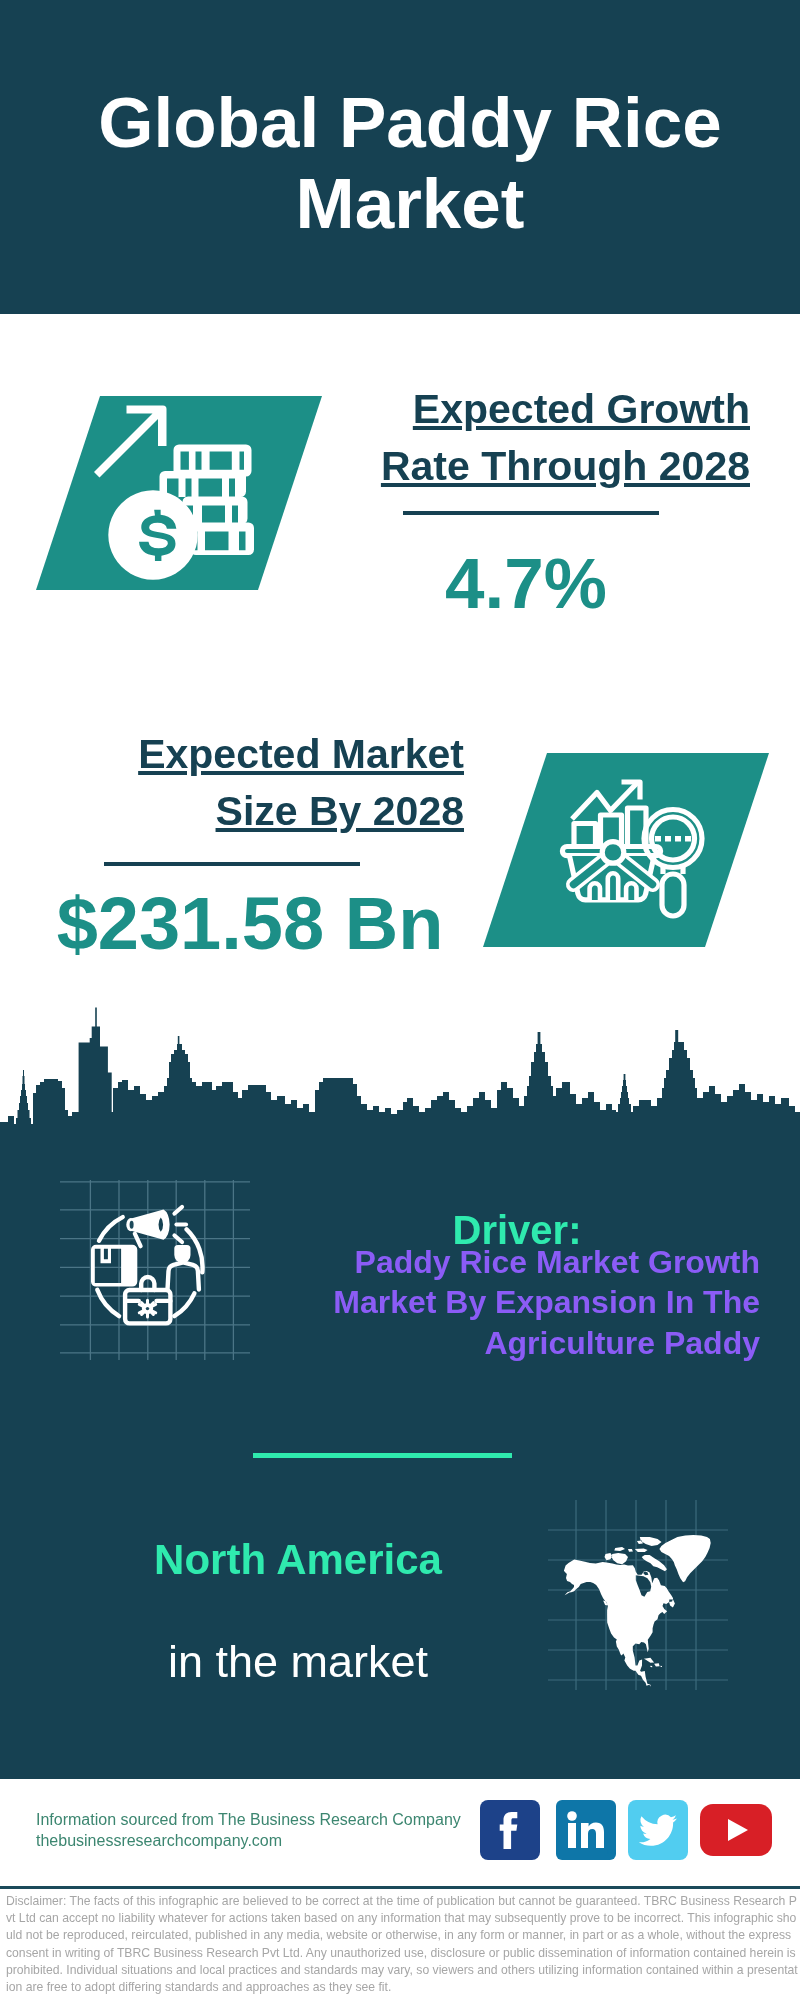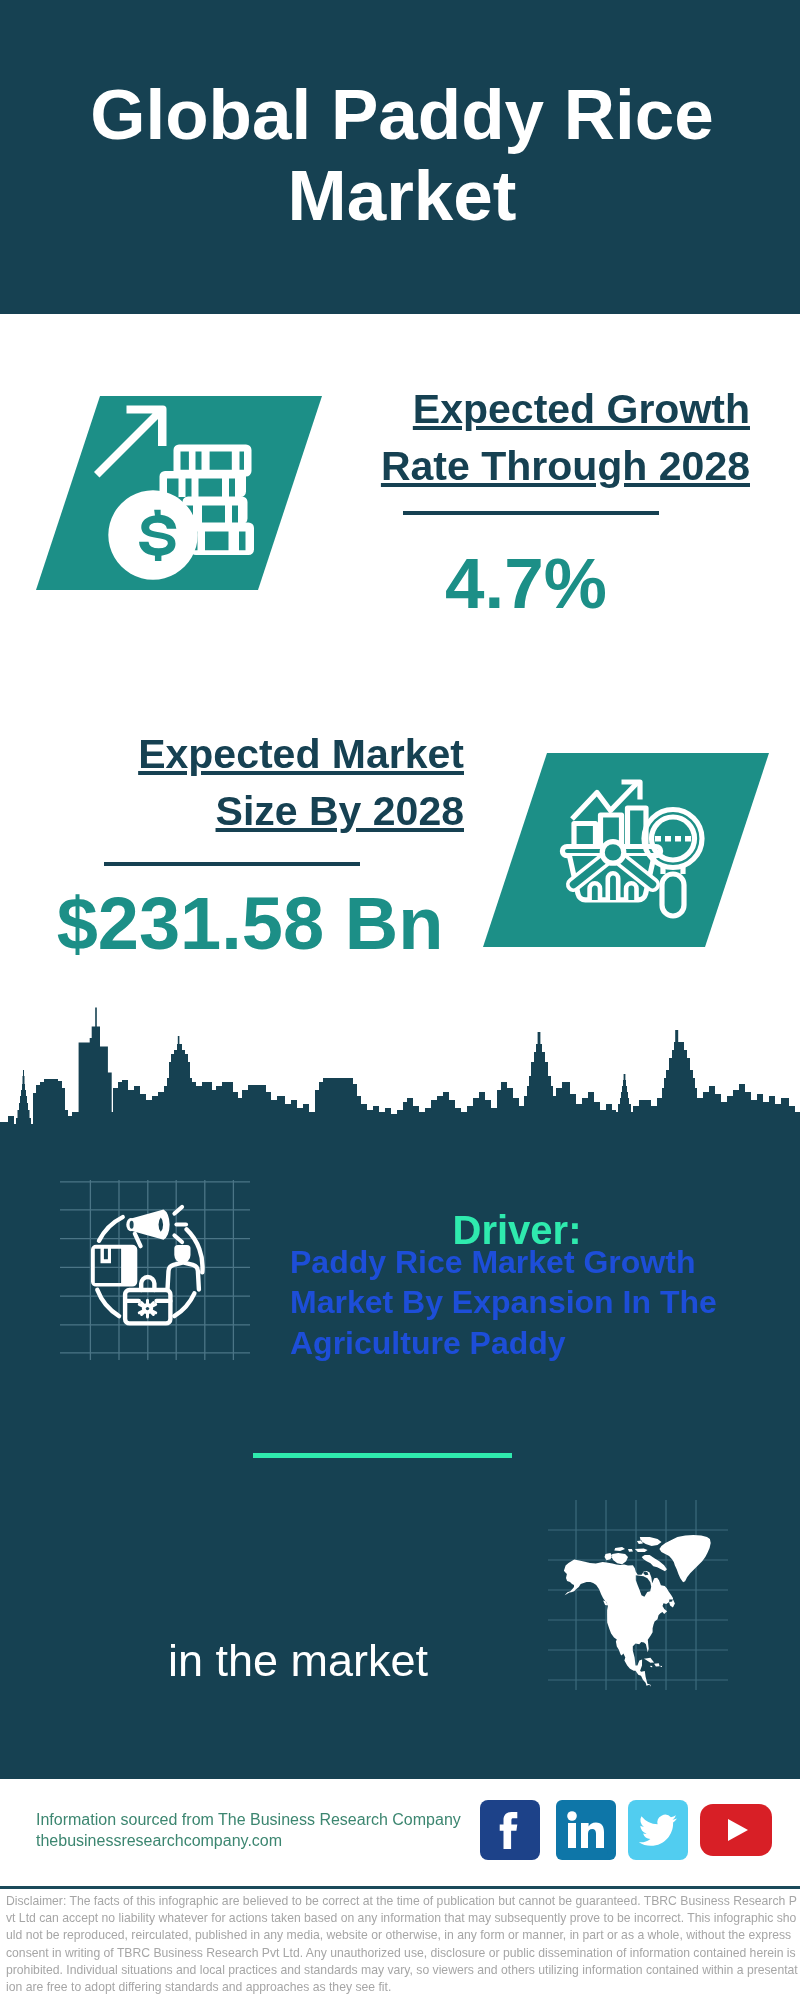--- a/index.html
+++ b/index.html
@@ -1,21 +1,21 @@
 <!DOCTYPE html>
 <html><head>
 <meta charset="utf-8">
 <style>
   html,body{margin:0;padding:0;background:#fff;}
   body{width:800px;height:2000px;font-family:"Liberation Sans",sans-serif;overflow:hidden;}
   .page{position:relative;width:800px;height:2000px;background:#fff;}
 
   
   .header{position:absolute;left:0;top:0;width:800px;height:314px;background:#164152;}
-  .header h1{position:absolute;left:82px;top:74px;width:640px;margin:0;color:#fff;
+  .header h1{position:absolute;left:82px;top:74px;width:640px;margin:8px;color:#fff;
     font-size:71px;font-weight:bold;text-align:center;line-height:81px;}
   .stat-label{position:absolute;color:#164152;font-weight:bold;text-align:right;line-height:1.22;text-decoration:underline;}
   .stat-rule{position:absolute;background:#164152;height:4px;}
   .stat-value{position:absolute;color:#1c8f87;text-align:center;font-weight:bold;line-height:1;}
   .icon-para{position:absolute;}
 
   
   .navy{position:absolute;left:0;top:1140px;width:800px;height:639px;background:#164152;}
   .skyline{position:absolute;}
 
@@ -152,31 +152,31 @@
         <path d="M125.4,1300.9 h13.4 M156.5,1300.9 h13.9"></path>
         <g stroke="#fff" stroke-width="3" stroke-linecap="round" fill="none">
           <path d="M147.5,1300.3 v16.6 M139.3,1304.4 l16.4,8.4 M139.3,1312.8 l16.4,-8.4"></path>
           <path d="M141.6,1302.7 l11.8,11.8 M141.6,1314.5 l11.8,-11.8"></path>
         </g>
         <circle cx="147.5" cy="1308.6" r="5.6" fill="#fff" stroke="none"></circle>
         <circle cx="147.5" cy="1308.6" r="1.7" fill="#1d4a5b" stroke="none"></circle>
       </g>
     </svg>
     <div style="position:absolute;left:302px;top:1181px;width:430px;text-align:center;color:#2feaae;font-size:40px;font-weight:bold;line-height:1.2;margin-top:25px;">Driver:</div>
-    <div style="position:absolute;left:290px;top:1242px;width:470px;text-align:left;color:#1d4ed8;font-size:32px;font-weight:bold;line-height:40.3px;">
+    <div style="position:absolute;left:290px;top:1242px;width:470px;text-align:right;color:#8b5cf6;font-size:32px;font-weight:bold;line-height:40.3px;">
       <span>Paddy Rice Market Growth</span><br>
       <span>Market By Expansion In The</span><br>
       <span>Agriculture Paddy</span>
     </div>
   </div>
 
   <div class="region-block">
     <div style="position:absolute;left:253px;top:1453px;width:259px;height:5px;background:#2feaae;"></div>
     <div style="position:absolute;left:58px;top:1533px;width:480px;text-align:center;color:#fff;font-size:45px;line-height:51px;">
-      <br>
+      <span style="color:#2feaae;font-weight:bold;font-size:42px;">North America</span><br>
       <br>
       <span>in the market</span>
     </div>
     <svg style="position:absolute;left:548px;top:1500px;" width="180" height="190" viewBox="0 0 180 190">
       <g stroke="#3d6b7d" stroke-width="1.2" fill="none">
         <path d="M28,0 v190 M58,0 v190 M88,0 v190 M118,0 v190 M148,0 v190"></path>
         <path d="M0,30 h180 M0,60 h180 M0,90 h180 M0,120 h180 M0,150 h180 M0,180 h180"></path>
       </g>
       <path fill="#fff" fill-rule="evenodd" d="M15.9,70.8 L17.6,65.6 L20.5,63 L26.2,59.6 L31.2,60.4 L37,61.8 L42,63 L47.8,63.6 L54.6,62 L58.5,62.4 L64.4,63.4 L68.3,64.6 L72.2,65 L76.1,64.4 L80,65.4 L84.9,65.2 L86.8,68.2 L87.8,71.8 L89.7,74.7 L93.6,74.7 L95.6,71.8 L98.5,71 L101.4,72.2 L103.3,77.3 L104.2,83.3 L106.2,78.3 L109.1,77.7 L111,80.3 L112.9,85.3 L116.7,85.9 L118.6,87.9 L120.5,91.2 L123.3,95.2 L125.1,98.2 L124.1,101.4 L121.2,102 L118.3,104 L115.5,103.2 L114.5,106.1 L116.3,109.1 L119.1,111.3 L116.2,114.1 L114.4,112.1 L112.4,113.3 L110.5,115.3 L109.5,119.3 L106.6,121.4 L105.6,124.2 L104.6,128.2 L104.6,132.2 L102.7,135.5 L99.8,139.7 L100.7,148.7 L99.7,152.2 L98.8,148.3 L97.9,144.3 L96,142.5 L93.2,141.9 L91.3,144.3 L87.6,143.5 L84.8,146.3 L84.8,150.5 L86.6,157.6 L87.5,165.6 L89.4,165.6 L91.3,160.6 L94.1,159.6 L94,165.6 L92.1,170.7 L93.1,171.7 L96.8,171.1 L97.6,176.7 L99.4,183.8 L102.2,184.4 L103.1,186.8 L101.3,184.8 L98.5,185.8 L97.6,182.8 L94.9,179.7 L93,175.7 L90.3,174.7 L87.5,170.7 L85.7,170.7 L82,168.7 L79.2,165.6 L76.4,160.6 L77.3,157.6 L75.4,153.6 L73.6,155.6 L72.6,154.6 L70.7,149.5 L68.8,146.5 L67.9,141.5 L68.8,139.5 L66,137.5 L63.1,133.4 L61.2,128.4 L59.2,122.4 L59.1,115.3 L59.1,110.3 L60,105.3 L58,102.2 L55.1,98.2 L53.1,94.2 L51.1,89.2 L48.2,85.1 L45.2,83.1 L42.3,82.1 L38.5,82.1 L35.6,83.1 L32.7,84.1 L30.8,87.1 L28,89.2 L26.1,91.2 L23.3,92.2 L21.4,92.6 L18.5,94.2 L16.6,95.2 L19.4,92.2 L22.3,91.2 L24.2,89.2 L26,87.1 L26,85.1 L24,84.1 L22,82.1 L19.1,81.1 L18,78.1 L18.9,74.1 L16.9,72 Z M87.8,75.3 L91.7,75.7 L95.5,76.3 L99.4,78.3 L102.3,82.3 L103.2,86.7 L102.2,91.2 L99.3,92 L96.4,96.8 L93.5,95.2 L91.6,90 L89.7,85.3 L87.8,80.3 Z M159,37 L153.2,35.4 L145.3,35 L137.3,35.6 L129.4,37 L123.4,40 L117.4,43.1 L113.4,46.1 L111.4,49.1 L113.4,52.1 L117.2,54.1 L121.1,56.1 L124,59.2 L125.9,62.2 L126.8,65.2 L128.7,69.2 L130.5,74.3 L132.3,78.3 L135.1,82.3 L137.1,81.3 L139.1,77.3 L142.2,73.3 L146.2,69.2 L150.2,65.2 L154.2,61.2 L157.3,57.1 L159.4,53.1 L161.6,48.1 L162.7,43.1 L161.9,39 Z M96.7,55.1 L101.6,55.1 L106.4,58.2 L111.3,61.2 L116.1,65.2 L118.9,69.2 L117,71.2 L113.1,69.2 L109.2,67.2 L105.3,66.2 L102.5,63.2 L98.6,61.2 L95.6,59.2 L93.7,57.1 Z M64.3,54.1 L70.2,53.1 L77.1,54.1 L80,57.1 L78.1,61.2 L74.2,64.2 L69.3,63.2 L65.4,60.2 L63.4,57.1 Z M91.8,37 L101.7,37 L109.6,39 L113.5,42.1 L109.5,45.1 L103.6,46.1 L97.7,44.1 L92.8,41 Z M57.5,54.1 L62.4,53.1 L64.3,56.1 L62.4,59.2 L58.5,60.2 L56.5,57.1 Z M86.9,49.1 L95.7,48.5 L99.6,50.1 L96.7,52.1 L89.8,52.1 Z M67.2,48.1 L74.1,47.1 L77,49.1 L72.1,51.1 L66.3,50.5 Z M95.6,71.2 L99.4,72.2 L100.4,74.7 L97.5,75.3 L95.6,73.7 Z M121.3,99.4 L125.1,99.4 L126.9,103.4 L124.9,107.5 L122.1,105.5 L121.2,102.4 Z M88.9,41 L93.8,40.4 L94.8,43.5 L90.8,44.1 Z M80,49.1 L83.9,49.1 L84.9,51.5 L81,51.7 Z M55.1,100.4 L58,101.4 L60,105.5 L57.1,104.9 Z M95.9,158.8 L102.4,157.8 L106.1,162.4 L102.4,162.8 L97.8,159.8 Z M106.1,163.8 L110.8,163.2 L111.6,166.2 L107.9,166.4 Z M112.6,165.8 L114,166 L113.9,167.1 L112.6,166.9 Z M102.4,165.8 L104.2,166 L104.2,167.3 L102.4,166.9 Z 
 "></path>

